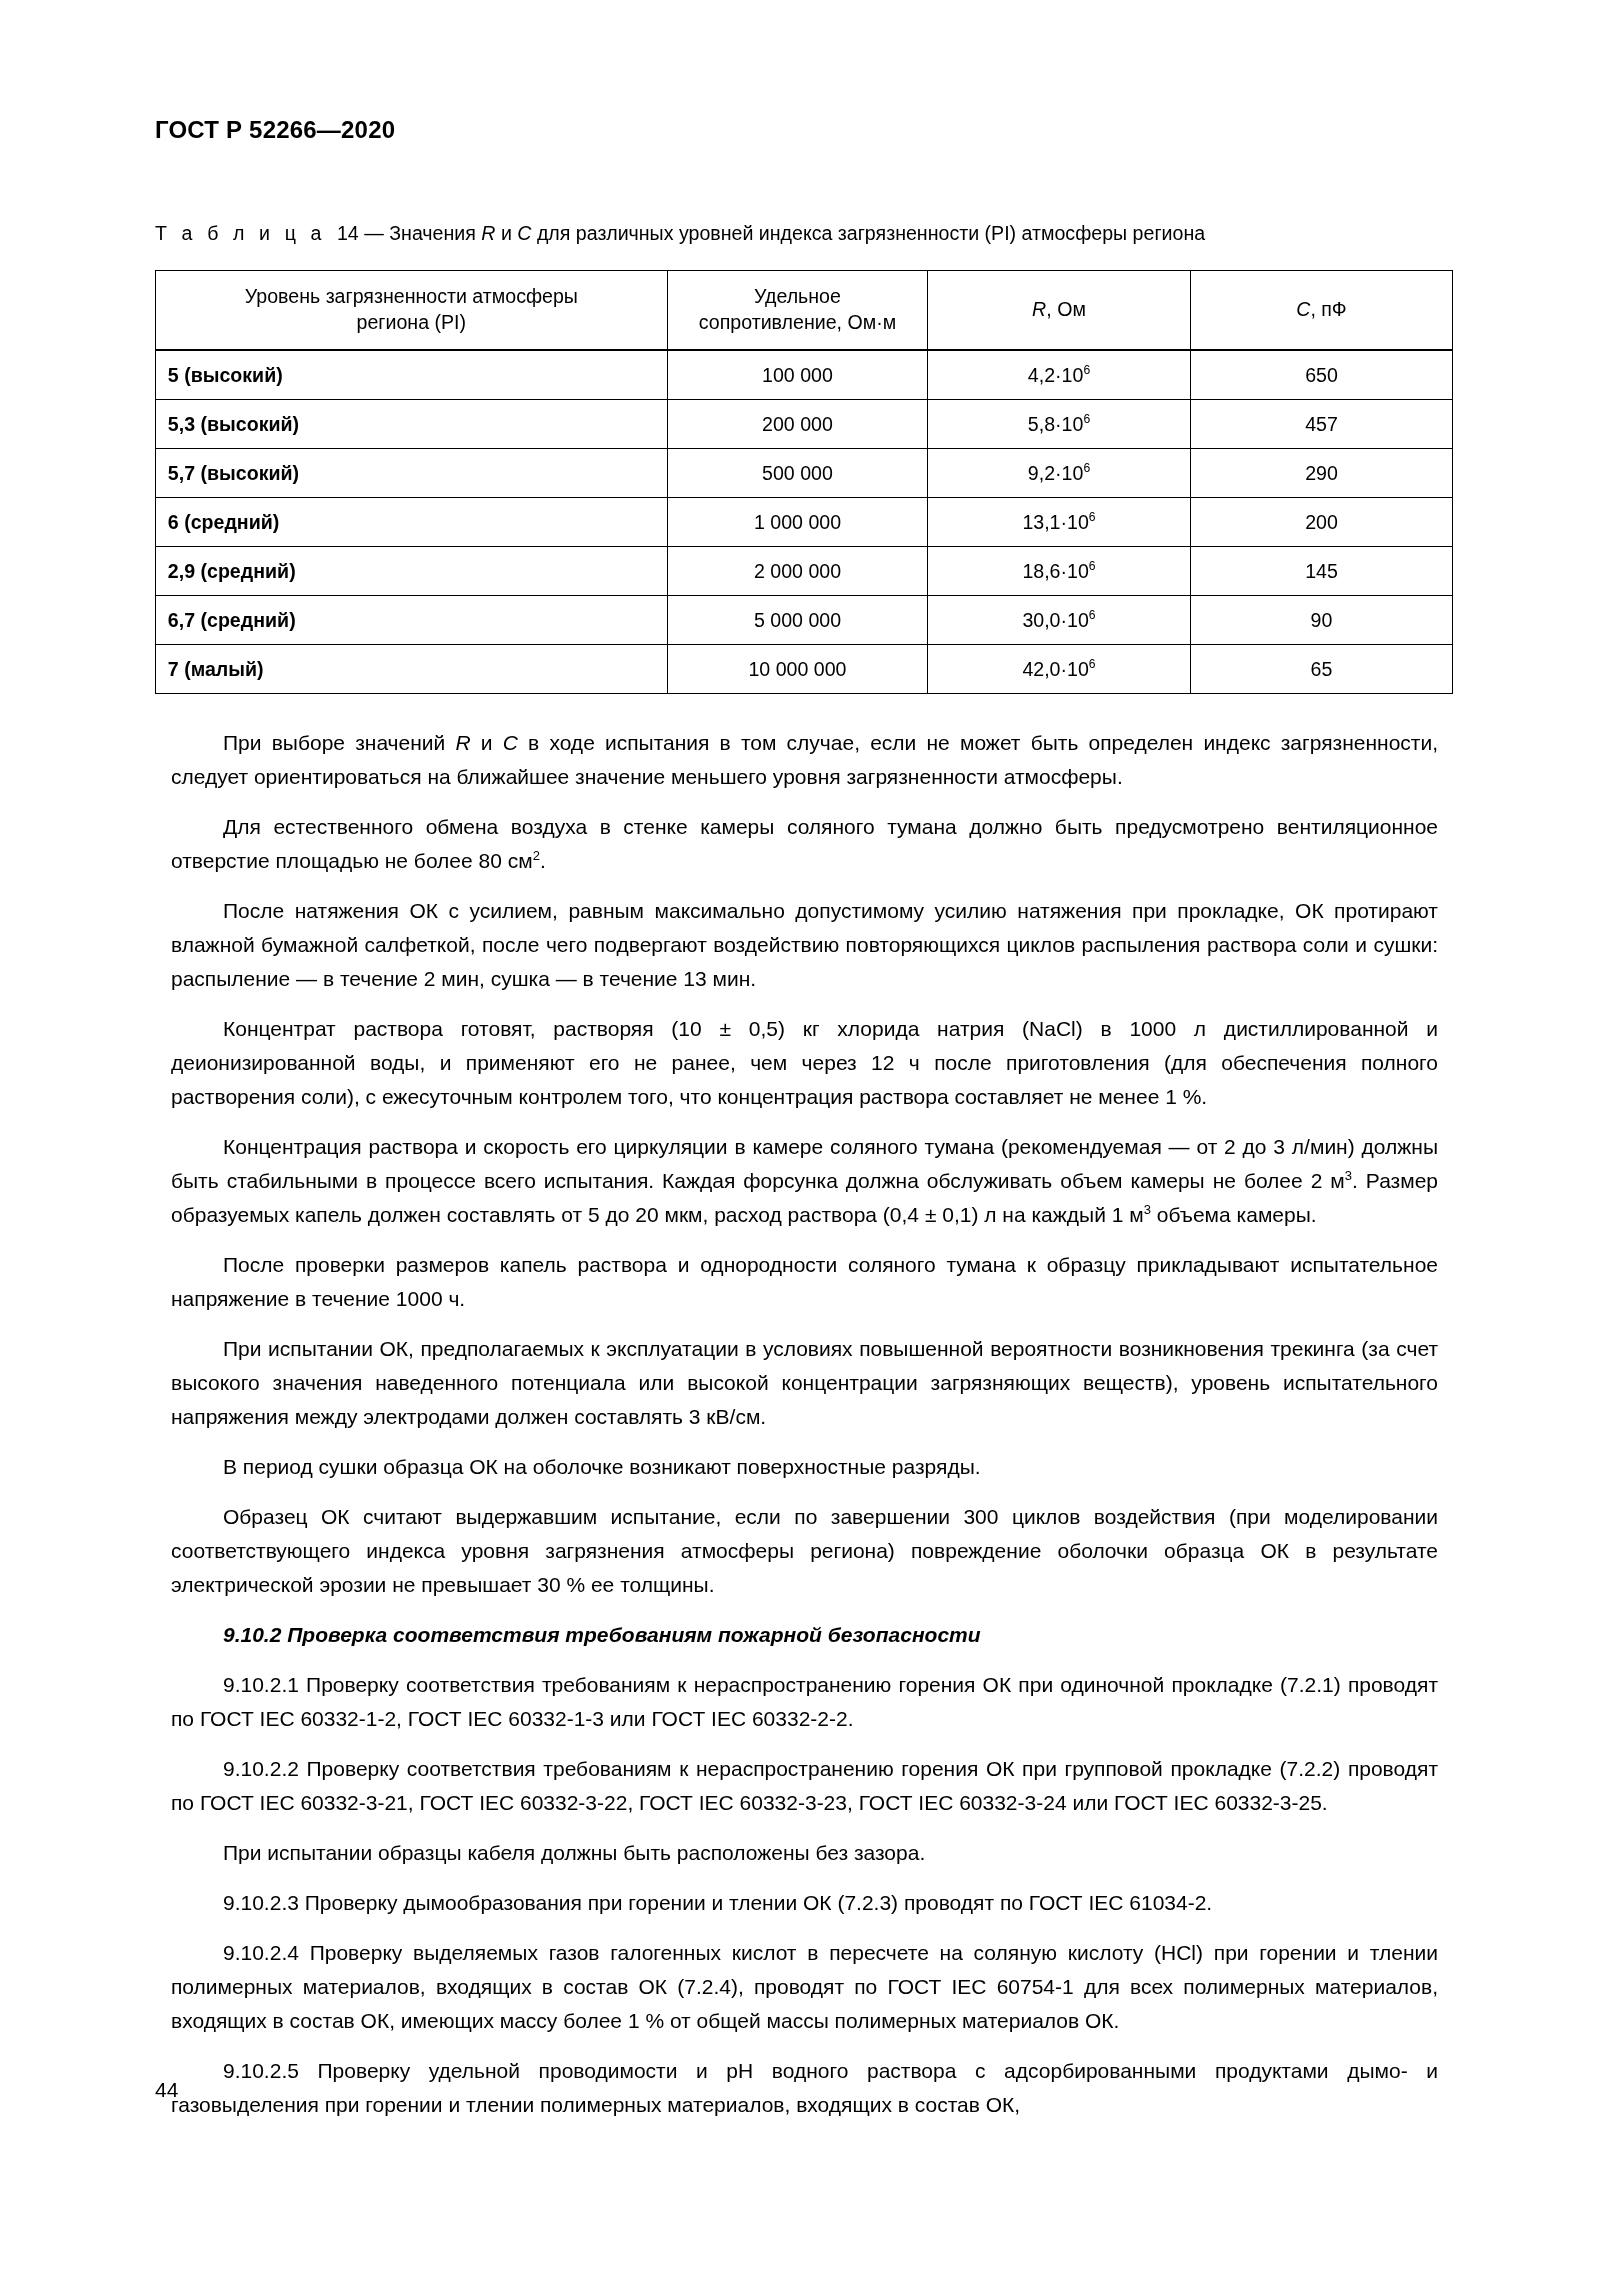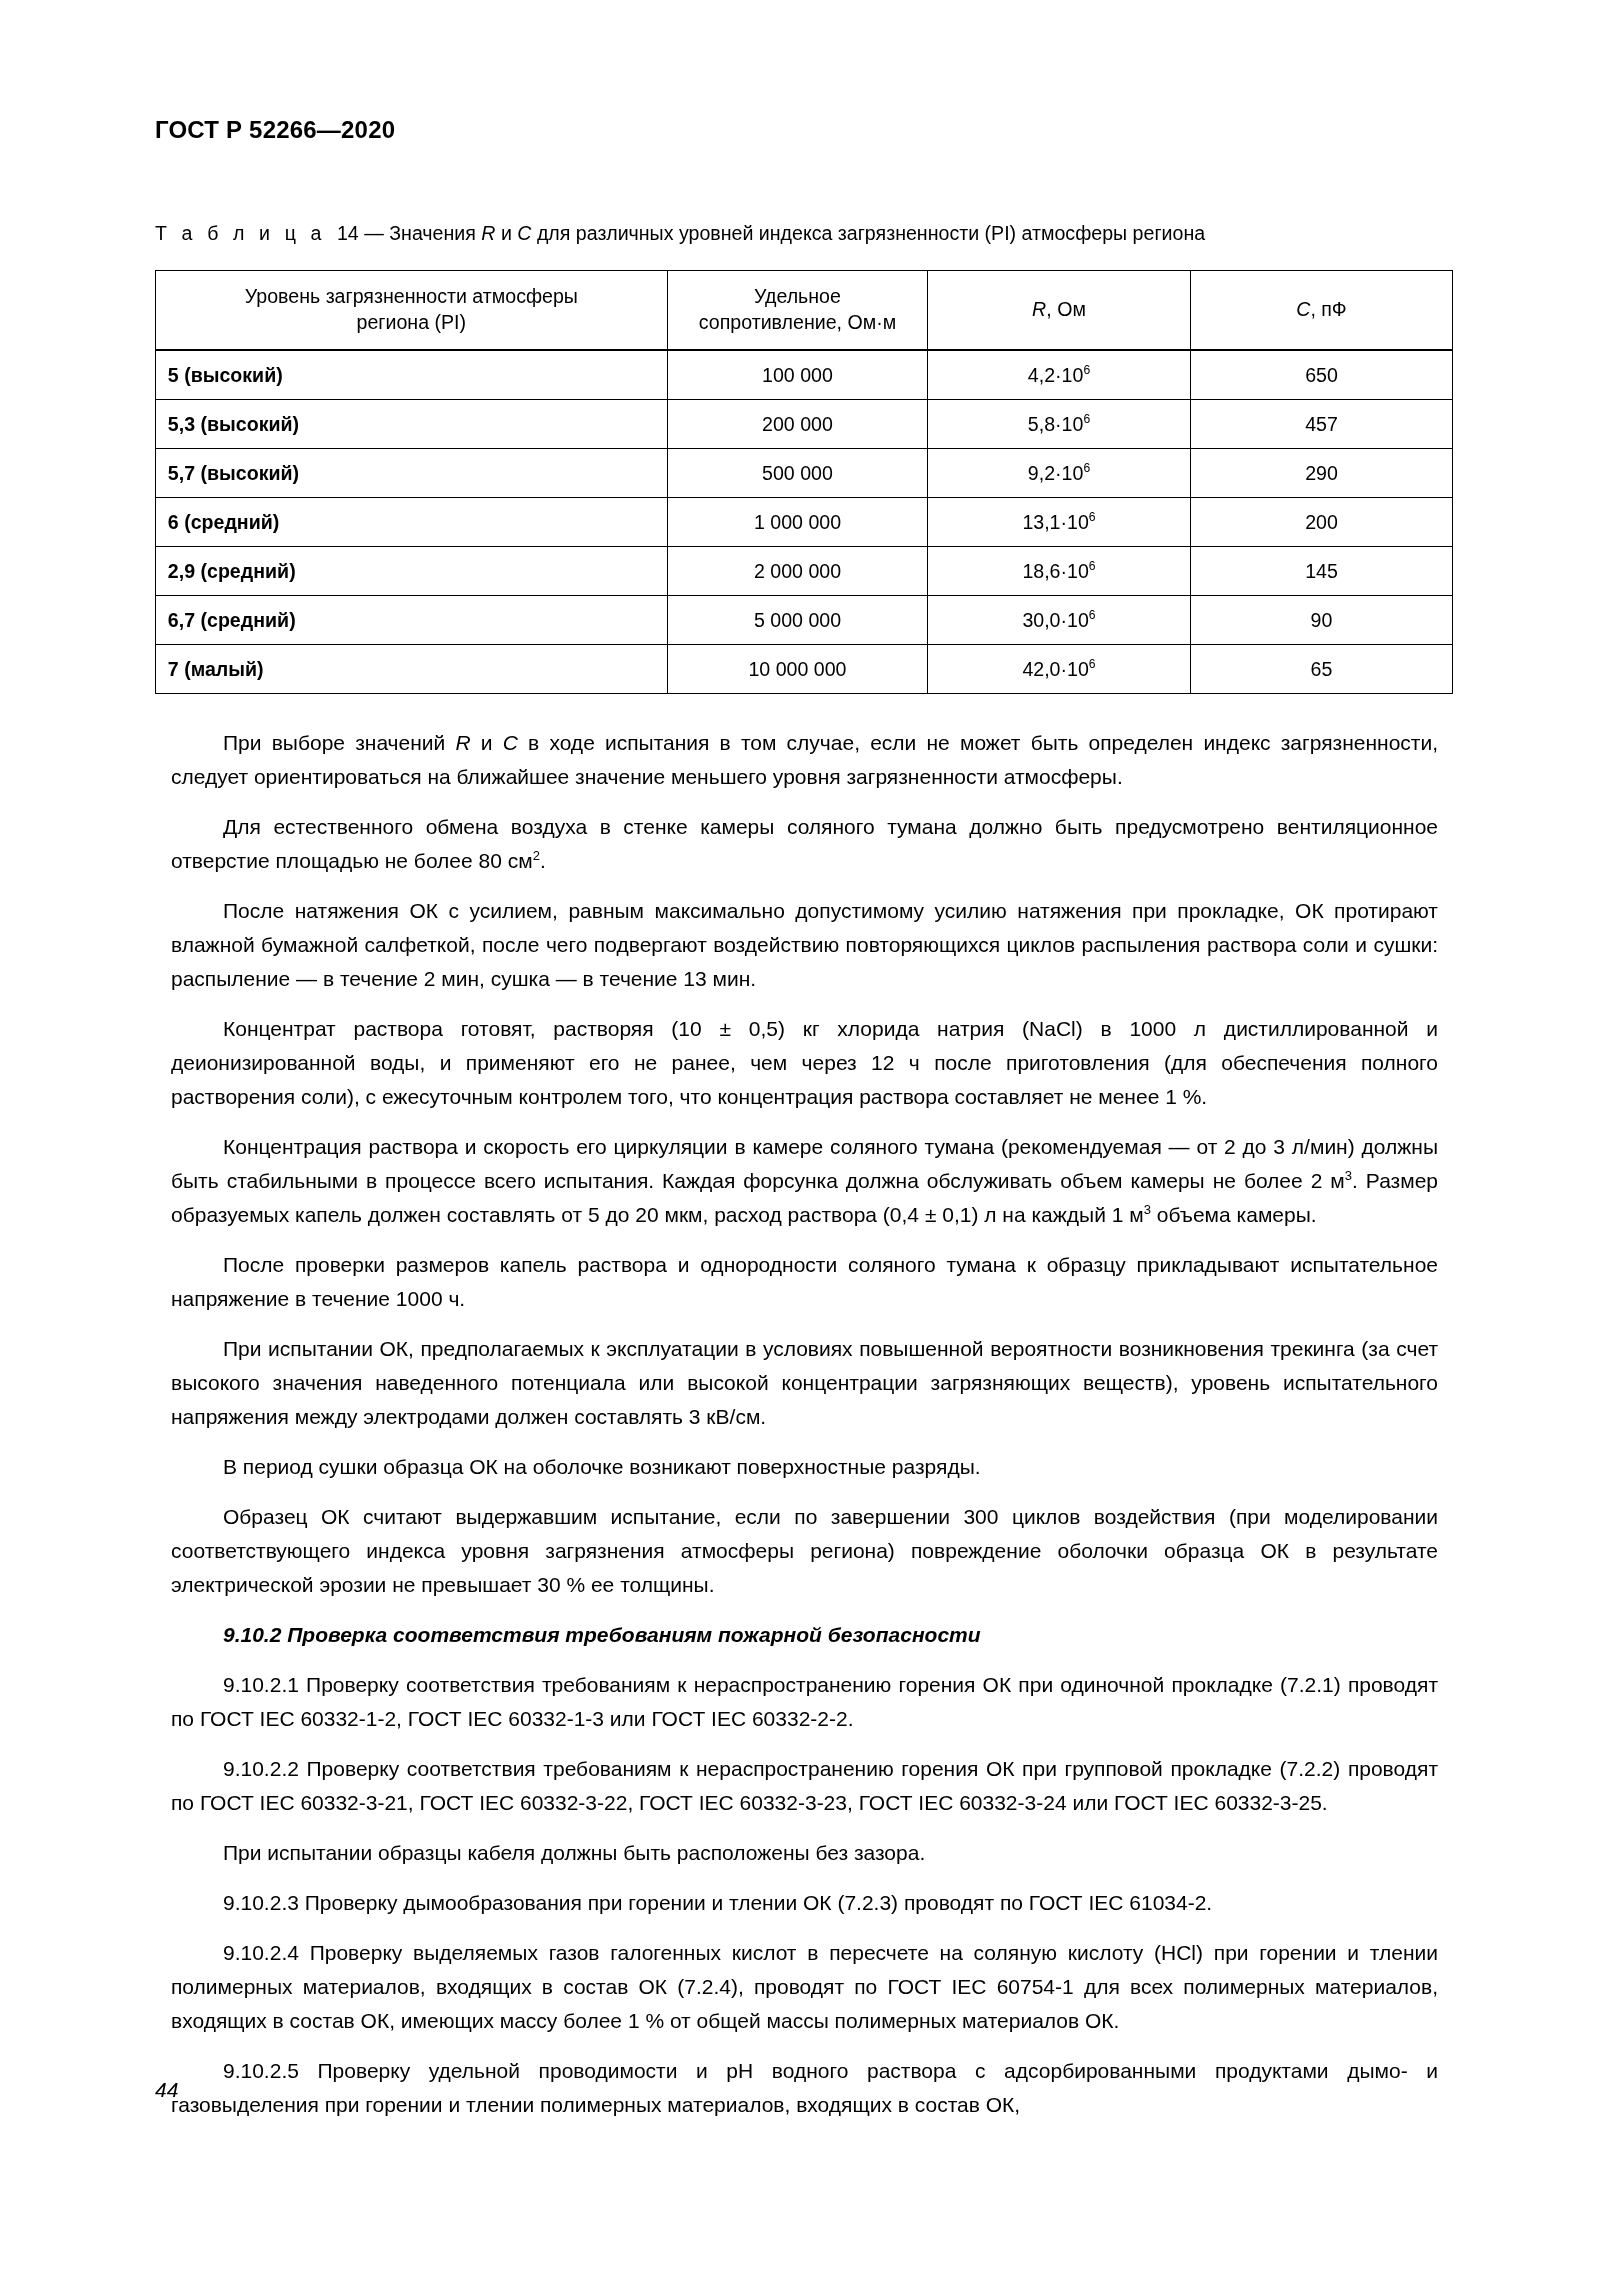--- a/index.html
+++ b/index.html
@@ -64,21 +64,20 @@
     text-align:justify;
     text-justify:inter-word;
   }
   .body-text p { margin:16px; text-indent:52px; }
   .body-text p.head { font-weight:bold; text-indent:52px; text-align:left;font-style:italic; }
   .body-text i { font-style:italic; }
 
   .page-number {
     position:absolute; left:155px; top:2078px;
     font-size:21px;
-    font-style:italic;
   }
 </style>
 </head>
 <body>
 
 <div class="page">
 
   <div class="header-title">ГОСТ Р 52266—2020</div>
 
   <div class="table-caption">

